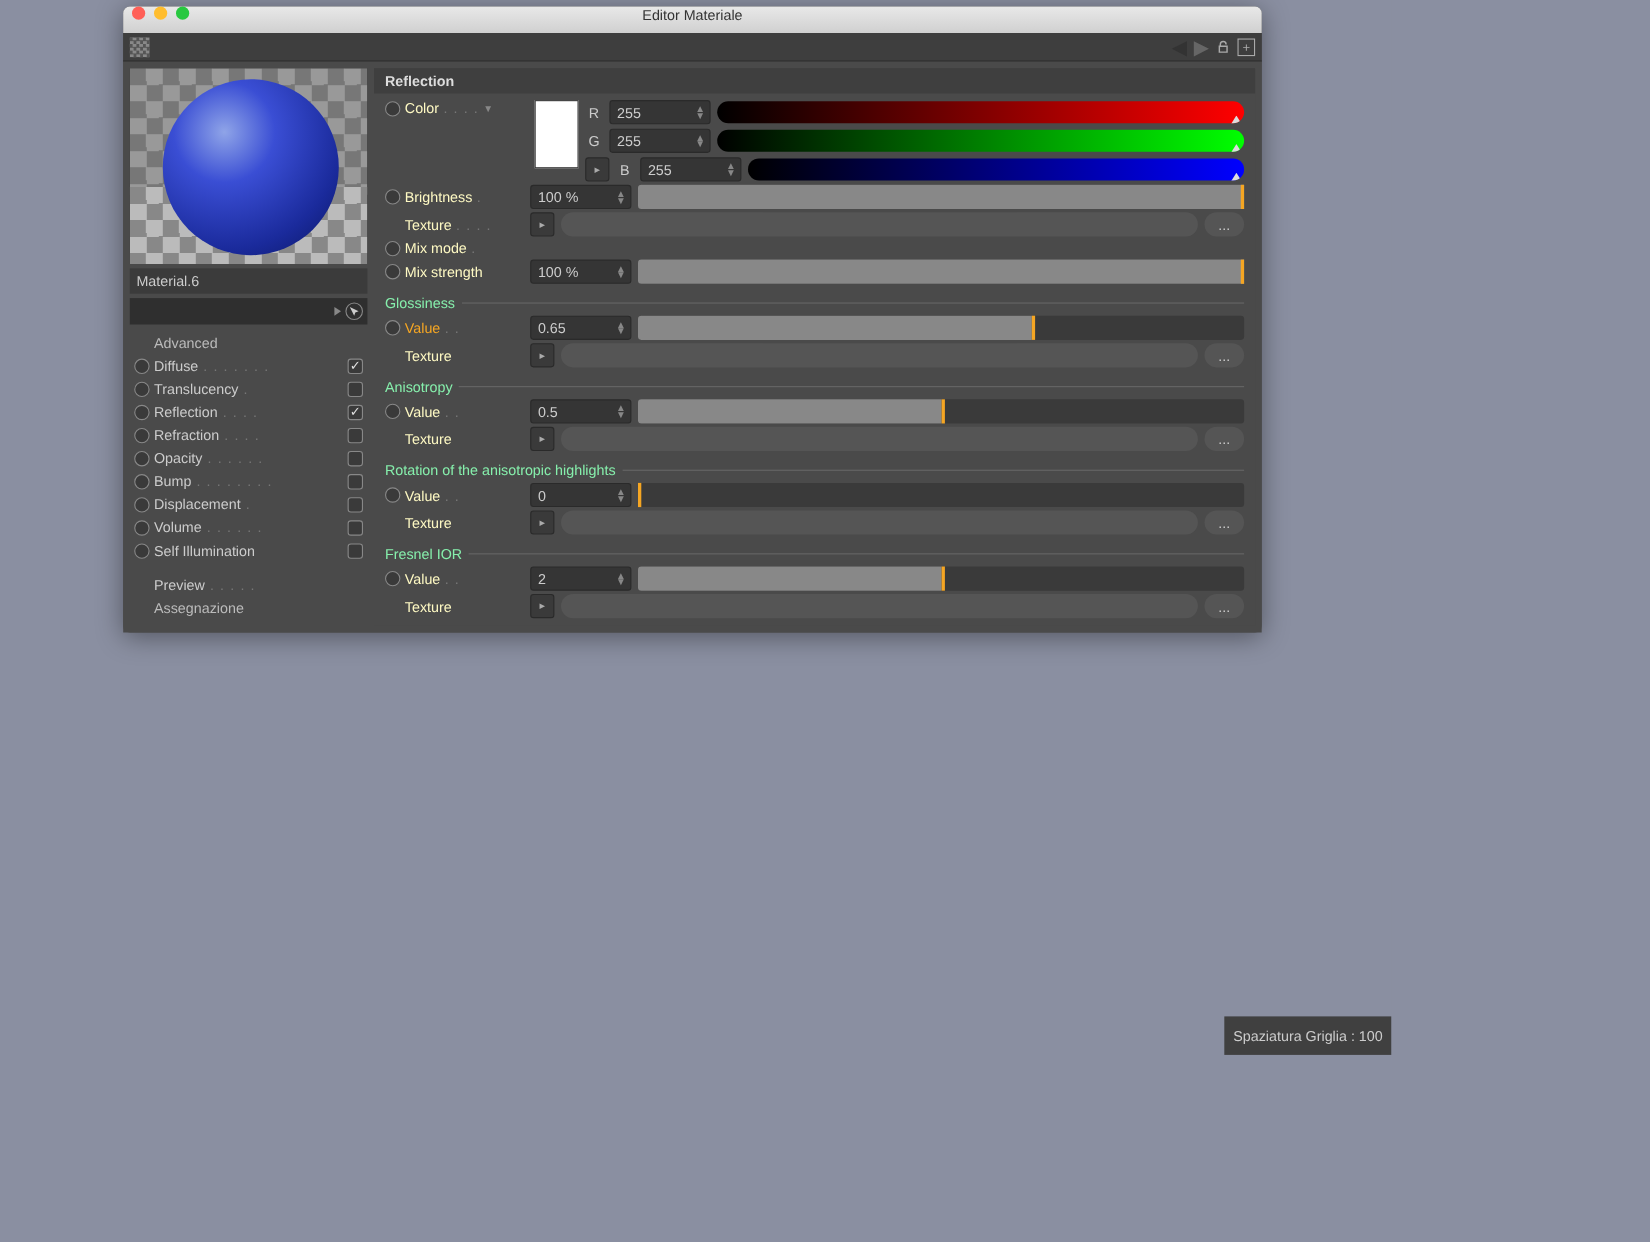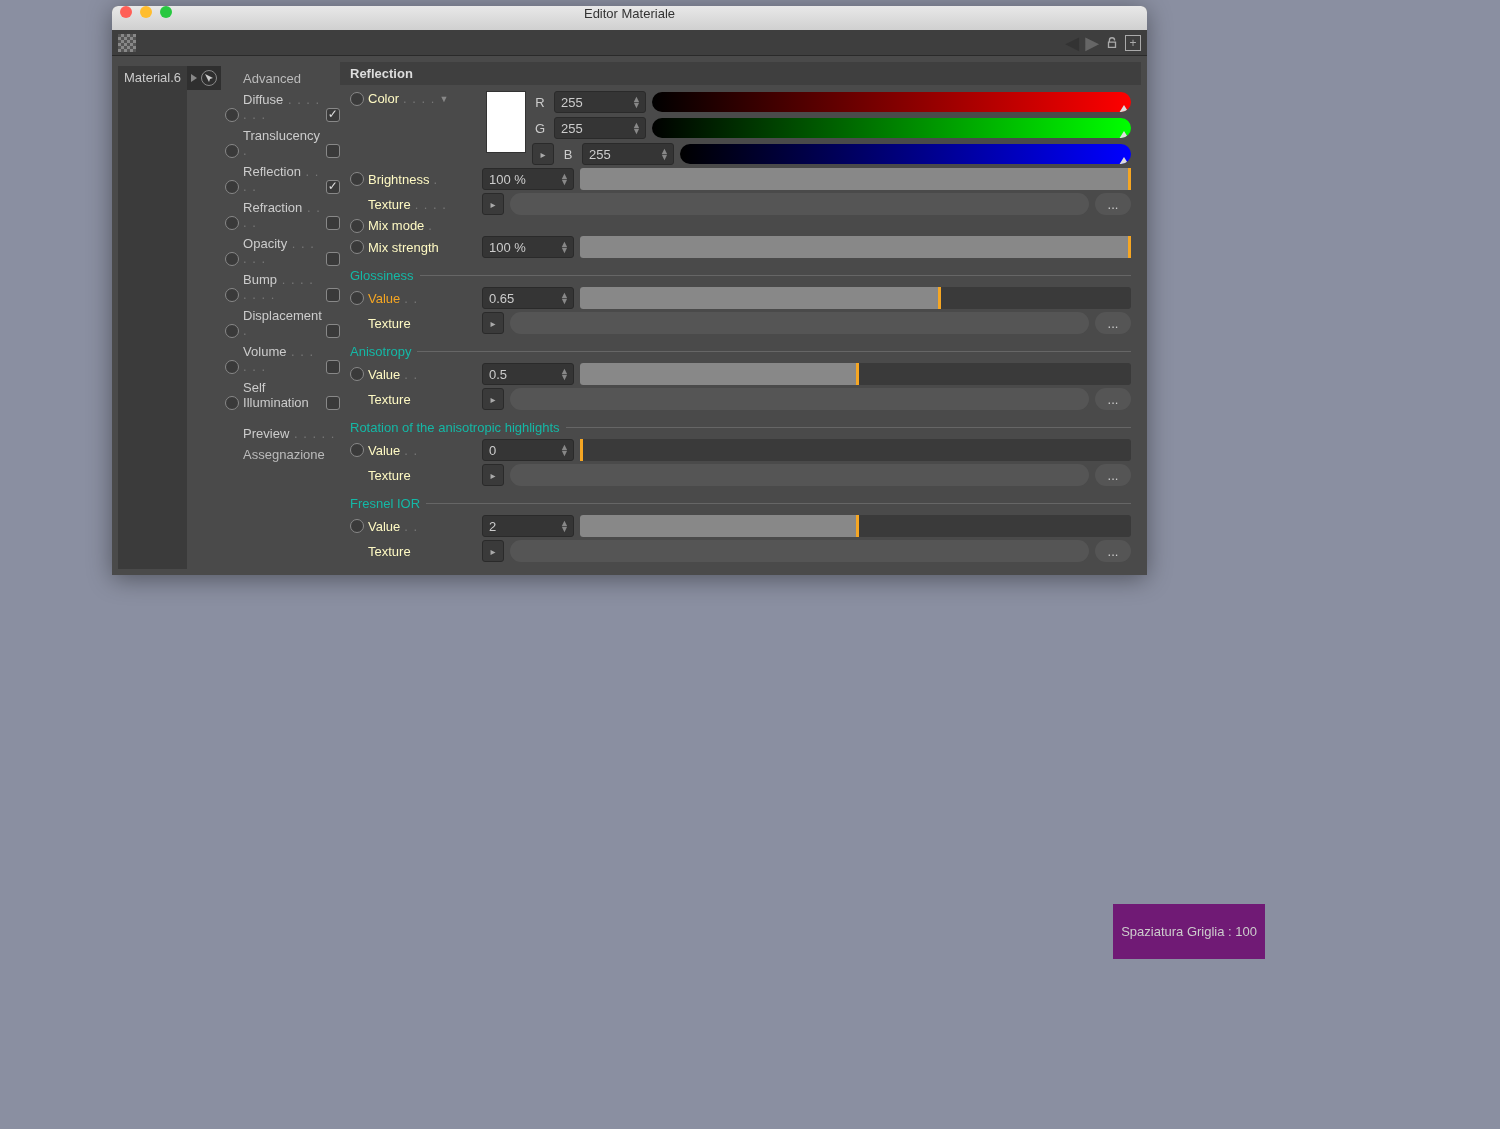--- a/index.html
+++ b/index.html
@@ -1,32 +1,32 @@
 <!DOCTYPE html>
 <html><head>
 <meta charset="utf-8">
 <style>
 *{box-sizing:border-box;margin:0;padding:0;font-family:"Lucida Grande","Segoe UI",sans-serif;font-size:13px;color:#ccc}
 body{background:#8a8fa1;width:1265px;height:959px;position:relative;overflow:hidden}
 .viewport-bg{position:absolute;inset:0;background:#8a8fa1}
-.status-bar{position:absolute;right:0;bottom:0;background:#701a75;padding:20px 8px;font-size:12px;color:#aaa}
+.status-bar{position:absolute;right:0;bottom:0;background:#404040;padding:10px 8px;font-size:12px;color:#aaa}
 .window{position:absolute;left:112px;top:6px;width:1035px;background:#4a4a4a;border-radius:6px;box-shadow:0 4px 24px rgba(0,0,0,.4)}
 .titlebar{height:24px;background:linear-gradient(#e8e8e8,#d0d0d0);border-radius:6px 6px 0 0;display:flex;align-items:flex-start;padding:0 8px;position:relative}
 .traffic{display:flex;gap:8px}
 .tl{width:12px;height:12px;border-radius:50%}
 .tl-close{background:#ff5f57}
 .tl-min{background:#ffbd2e}
 .tl-max{background:#28c840}
 .title{position:absolute;left:0;right:0;text-align:center;font-size:13px;color:#333}
 .toolbar{height:26px;background:#3e3e3e;border-bottom:1px solid #2a2a2a;display:flex;align-items:center;padding:0 6px;justify-content:space-between}
 .toolbar-left{display:flex;align-items:center;gap:4px}
 .checker-icon{width:18px;height:18px;background:repeating-conic-gradient(#888 0 25%,#555 0 50%) 0 0/6px 6px}
 .toolbar-right{display:flex;align-items:center;gap:6px}
 .content{display:flex;background:#4a4a4a;padding:6px;gap:6px}
-.sidebar{width:216px;display:flex;flex-direction:row}
+.sidebar{width:216px;display:flex;flex-direction:column}
 .preview{width:216px;height:178px;background:#333;position:relative;overflow:hidden}
 .floor{position:absolute;bottom:0;left:0;right:0;height:70px;background:repeating-conic-gradient(#bbb 0 25%,#888 0 50%) 0 0/30px 30px}
 .wall{position:absolute;top:0;left:0;right:0;height:115px;background:repeating-conic-gradient(#999 0 25%,#777 0 50%) 0 0/30px 30px}
 .sphere{position:absolute;left:30px;top:10px;width:160px;height:160px;border-radius:50%;background:radial-gradient(circle at 35% 30%,#8fa4e8 0%,#3a4ed4 30%,#1a2a9b 70%,#0a1560 100%)}
 .mat-name{background:#3b3b3b;padding:4px 6px;margin-top:4px;color:#ccc;font-size:13px}
 .tool-row{background:#2f2f2f;height:24px;margin-top:4px;display:flex;align-items:center;justify-content:flex-end;padding:0 4px;gap:2px}
 .picker-icon{width:16px;height:16px;border:1px solid #888;border-radius:50%;display:flex;align-items:center;justify-content:center}
 .channels{margin-top:6px}
 .chan{display:flex;align-items:flex-end;padding:3px 4px;gap:4px;font-size:13px}
 .chan-label{flex:1;color:#ccc}
@@ -54,21 +54,21 @@
 .slider-b{background:linear-gradient(to right,#000,#00f)}
 .slider-mark{position:absolute;top:0;bottom:0;width:3px;background:#f5a623}
 .handle{position:absolute;width:10px;height:8px;background:#ddd;clip-path:polygon(50% 0,100% 100%,0 100%);bottom:-1px}
 .texture-row{display:flex;align-items:center;gap:6px;margin:3px 0}
 .arrow-btn{width:22px;height:22px;background:#3a3a3a;border:1px solid #2a2a2a;border-radius:3px;display:flex;align-items:center;justify-content:center;color:#aaa;font-size:10px}
 .tex-field{flex:1;height:22px;background:#555;border-radius:11px}
 .browse-btn{width:36px;height:22px;background:#555;border-radius:11px;display:flex;align-items:center;justify-content:center;color:#ccc}
 .dropdown{flex:1;height:22px;background:#555;border-radius:3px;display:flex;align-items:center;padding:0 8px;color:#bdd;position:relative}
 .dropdown::after{content:"▾";position:absolute;right:8px;color:#aaa}
 .group-line{display:flex;align-items:center;gap:6px;margin:10px 0 4px}
-.group-line .gl{color:#14b8a6;white-space:nowrap}
+.group-line .gl{color:#86efac;white-space:nowrap}
 .group-line .ln{flex:1;height:1px;background:#666}
 .slider-bg{height:22px;background:#3a3a3a;border-radius:3px;flex:1;position:relative}
 .slider-inner{position:absolute;left:0;top:0;bottom:0;background:#888;border-radius:3px 0 0 3px}
 .credit{text-align:right;padding:18px 8px 8px;color:#777;font-size:12px;letter-spacing:.5px}
 .lock-icon{width:14px;height:14px;color:#aaa}
 .plus-icon{width:16px;height:16px;border:1px solid #aaa;color:#aaa;display:flex;align-items:center;justify-content:center;font-size:12px}
 .nav-arrow{font-size:18px;color:#333}
 .tri{width:8px;height:8px;border-left:6px solid #888;border-top:4px solid transparent;border-bottom:4px solid transparent}
 </style>
 </head>

